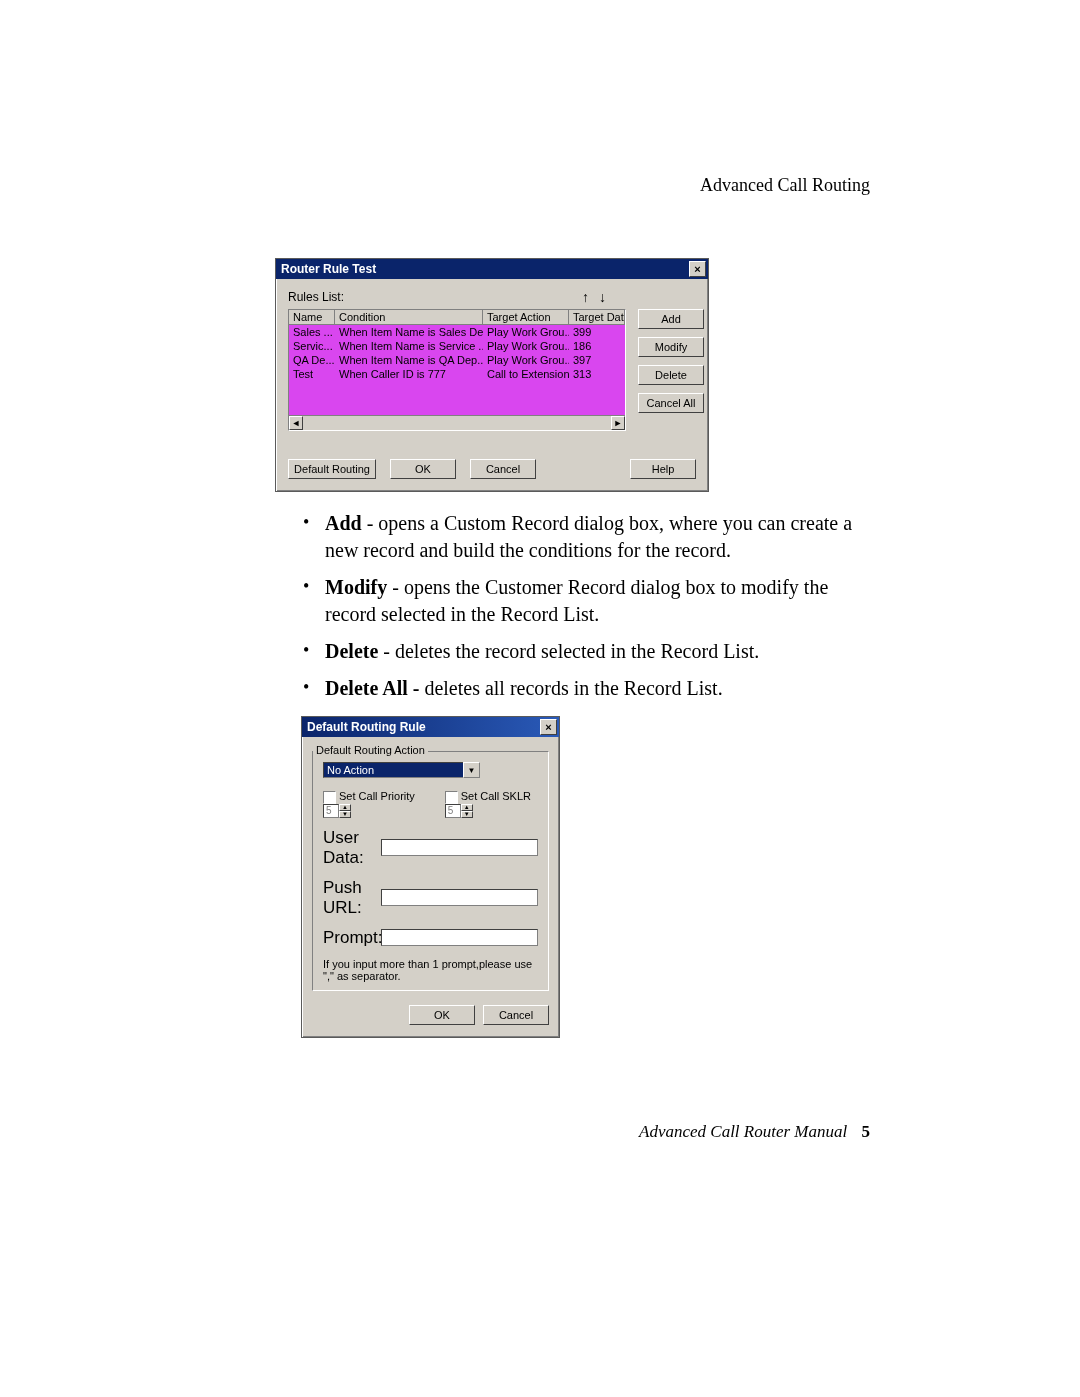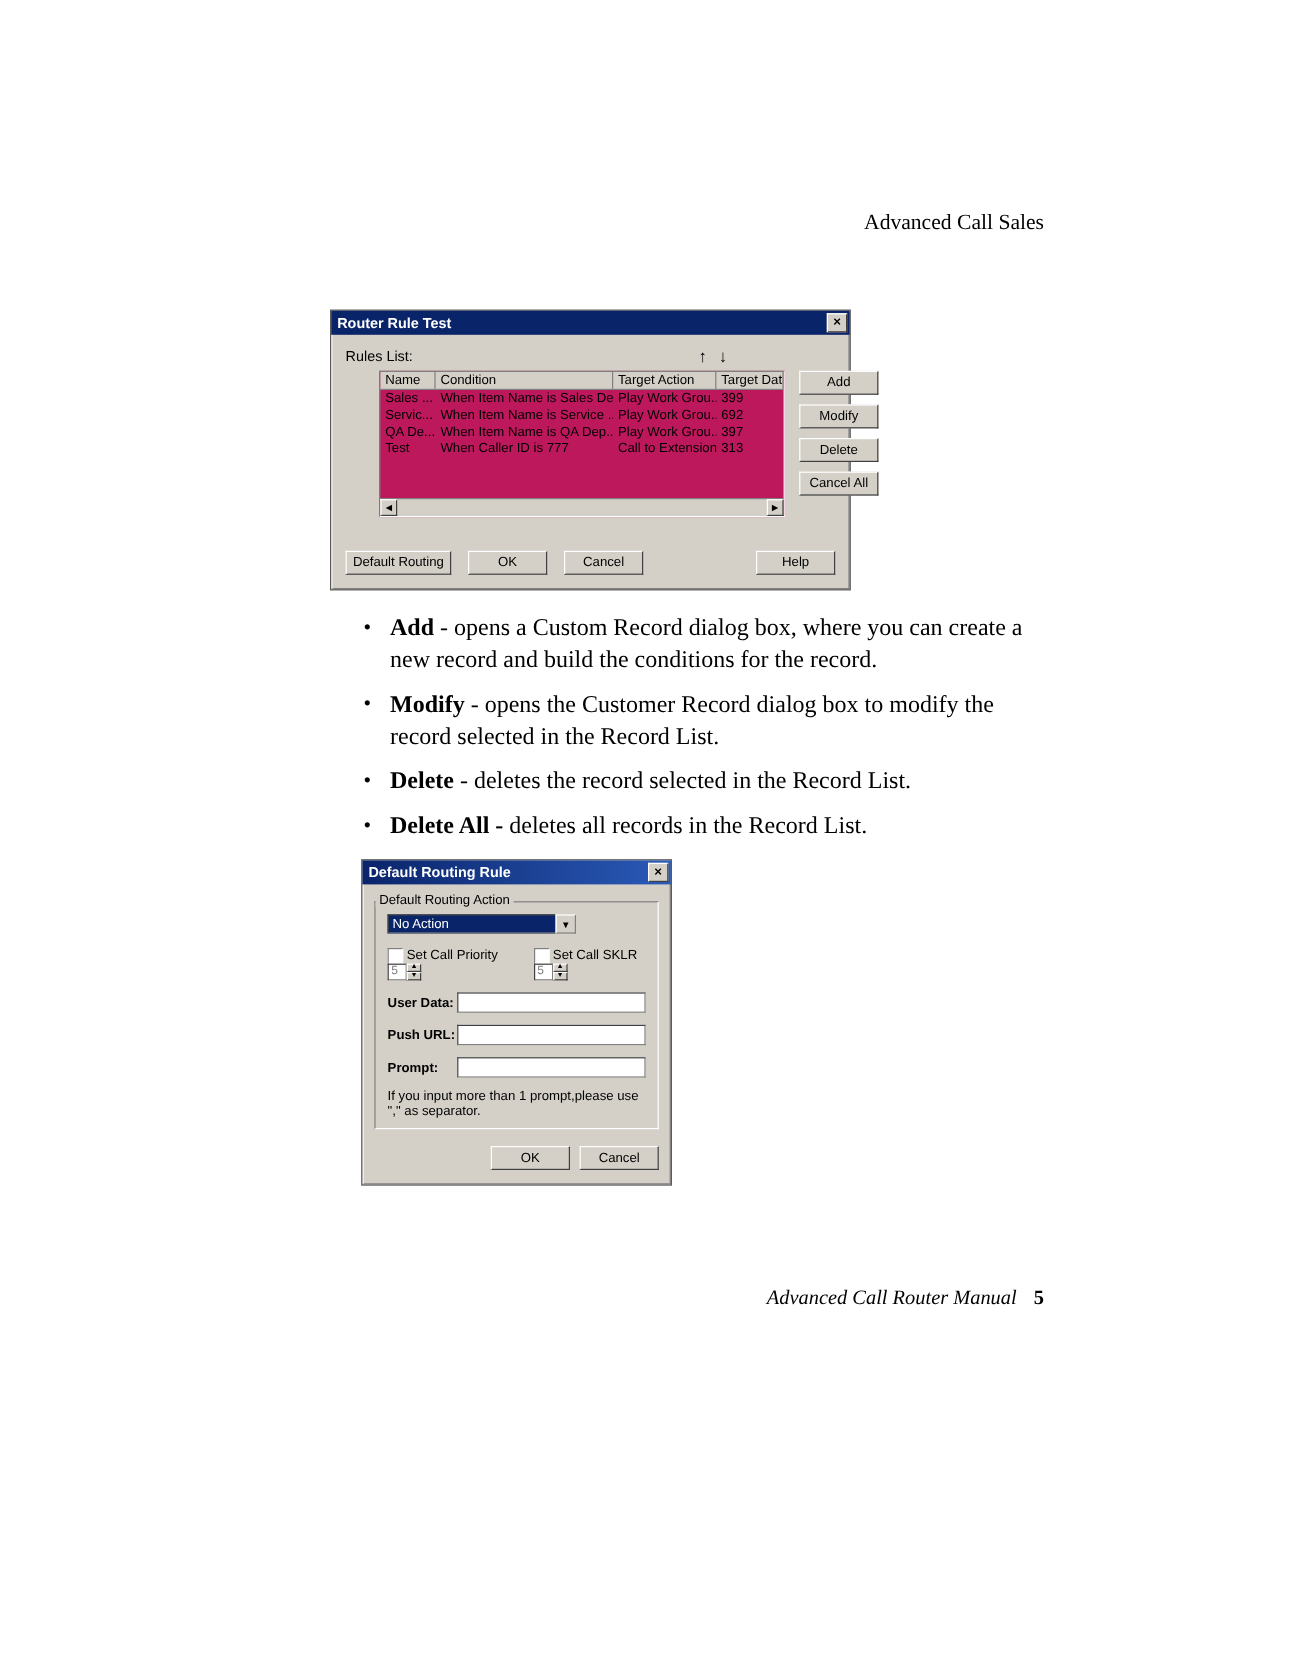--- a/index.html
+++ b/index.html
@@ -105,28 +105,27 @@
   }
   .main-row {
     display: flex;
     gap: 12px;
     align-items: flex-start;
   }
   .list-wrap {
     flex: 0 0 330px;
   }
   .list9x {
-    background: #be185d;
+    background: #d946ef;
     border: 1px solid #808080;
     border-right-color: #fff;
     border-bottom-color: #fff;
     height: 120px;
     position: relative;
     font-size: 11px;
-    margin-left: 28px;
   }
   .list9x .cols {
     display: flex;
     background: #d4d0c8;
     border-bottom: 1px solid #808080;
   }
   .list9x .col, .list9x .row > div {
     border-right: 1px solid #808080;
     box-sizing: border-box;
     padding: 1px 4px;
@@ -294,22 +293,21 @@
     border-right-color: #404040;
     border-bottom-color: #404040;
     font-size: 6px;
     line-height: 5px;
     text-align: center;
   }
   .field-row {
     display: flex;
     align-items: center;
     margin-top: 10px;
-    font-size: 11px;
-    font-weight: bold;
+    font-size: 17px;
   }
   .field-row .flabel {
     width: 58px;
   }
   .field-row .finput {
     flex: 1;
     height: 15px;
     background: #fff;
     border: 1px solid #808080;
     border-top-color: #404040;
@@ -323,21 +321,21 @@
     display: flex;
     justify-content: flex-end;
     gap: 8px;
     margin-top: 14px;
   }
 </style>
 </head>
 <body>
 
 <div class="page">
-  <div class="running-head">Advanced Call Sales</div>
+  <div class="running-head">Advanced Call Routing</div>
 
   <div class="win9x rrl">
     <div class="titlebar">
       <span>Router Rule Test</span>
       <span class="tb-btn">×</span>
     </div>
     <div class="rrl-body">
       <div class="rrl-top">
         <span class="rules-label">Rules List:</span>
         <span class="arrow-group">
@@ -358,21 +356,21 @@
               <div class="row">
                 <div class="c1">Sales ...</div>
                 <div class="c2">When Item Name is Sales De...</div>
                 <div class="c3">Play Work Grou...</div>
                 <div class="c4">399</div>
               </div>
               <div class="row">
                 <div class="c1">Servic...</div>
                 <div class="c2">When Item Name is Service ...</div>
                 <div class="c3">Play Work Grou...</div>
-                <div class="c4">692</div>
+                <div class="c4">186</div>
               </div>
               <div class="row">
                 <div class="c1">QA De...</div>
                 <div class="c2">When Item Name is QA Dep...</div>
                 <div class="c3">Play Work Grou...</div>
                 <div class="c4">397</div>
               </div>
               <div class="row">
                 <div class="c1">Test</div>
                 <div class="c2">When Caller ID is 777</div>

